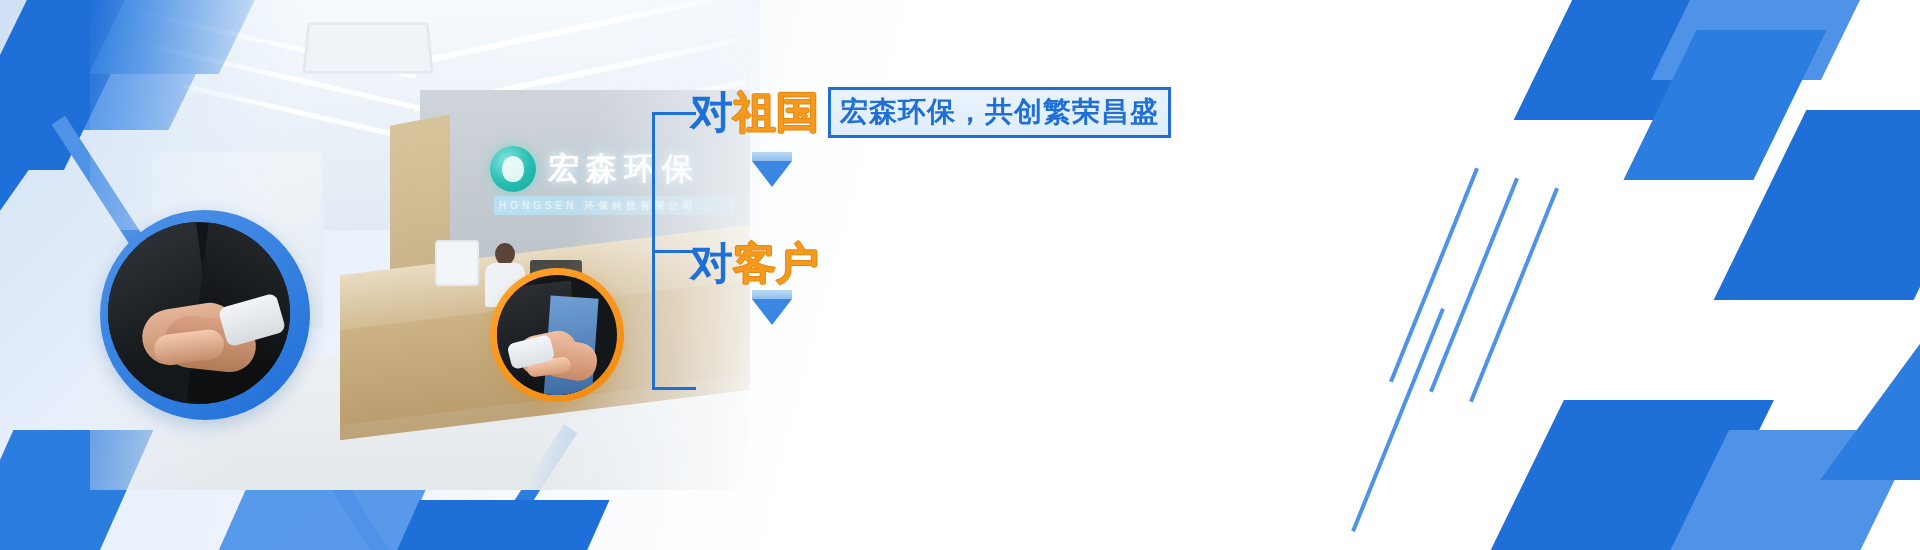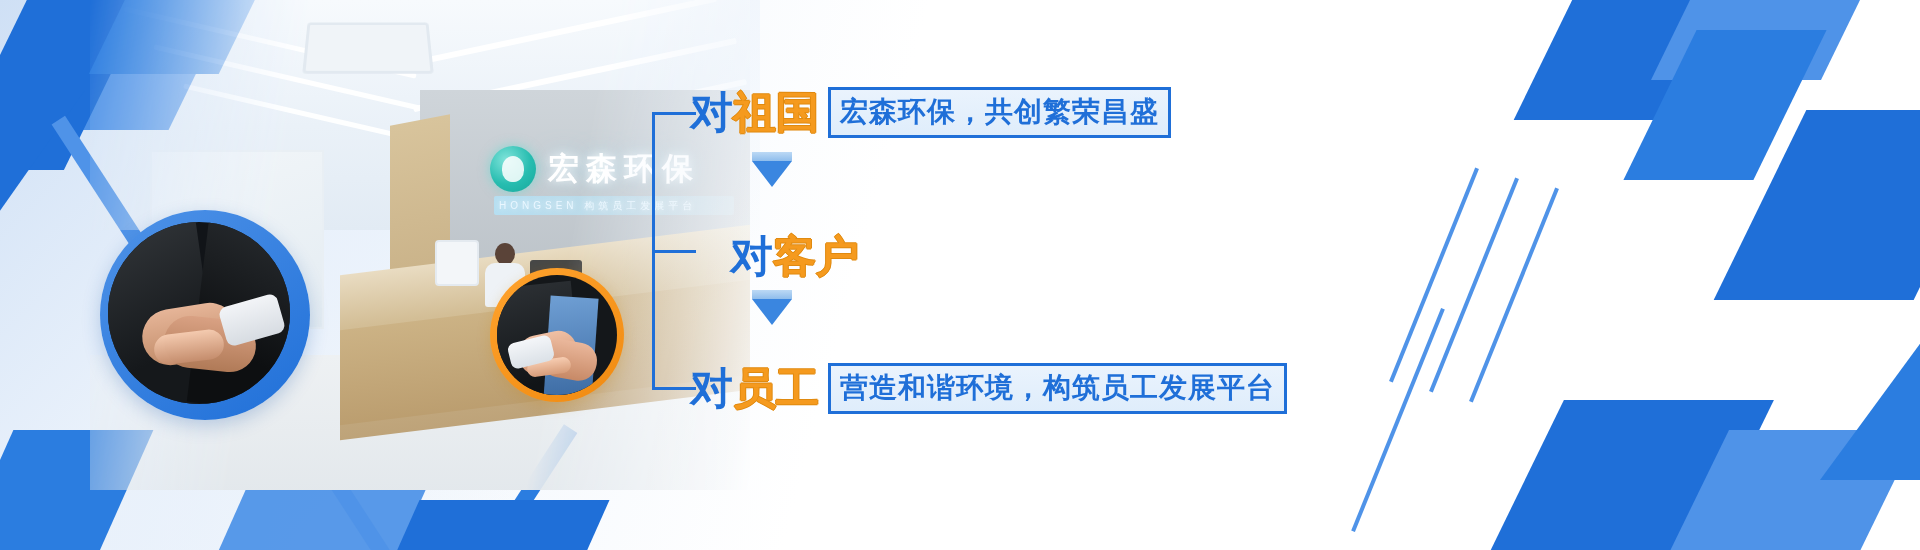--- a/index.html
+++ b/index.html
@@ -106,21 +106,21 @@
   .content{position:absolute;left:652px;top:86px;width:700px;height:330px;}
   .bracket{position:absolute;left:0;top:26px;width:44px;height:278px;}
   .bracket .vert{position:absolute;left:0;top:0;width:3px;height:278px;background:#1f6fd8;}
   .bracket .h{position:absolute;left:0;width:44px;height:3px;background:#1f6fd8;}
   .bracket .h1{top:0;}
   .bracket .h2{top:138px;}
   .bracket .h3{top:275px;}
 
   .row{position:absolute;left:38px;display:flex;align-items:center;height:52px;}
   .row1{top:0;justify-content:space-between;}
-  .row2{top:144px;margin-left:40px;}
+  .row2{top:151px;}
   .row3{top:276px;}
 
   .head{font-size:43px;font-weight:700;line-height:1;white-space:nowrap;letter-spacing:0;}
   .head .blue{color:#1f6fd8;}
   .head .orange{color:#f59a1e;
     text-shadow:1px 0 0 #e08a10,-1px 0 0 #e08a10,0 1px 0 #e08a10,0 -1px 0 #e08a10;}
 
   .slogan{margin-left:9px;border:3px solid #1f6fd8;
     background:linear-gradient(180deg,#eaf3fd 0%,#dfedfb 100%);
     color:#1f6fd8;font-size:28px;font-weight:700;line-height:1;
@@ -179,21 +179,21 @@
     <div class="ph-person">
       <div class="head"></div>
       <div class="body"></div>
     </div>
 
     <div class="logo-wrap">
       <div class="logo-mark"></div>
       <div class="logo-text">宏森环保</div>
     </div>
     <div class="logo-sub">
-      <span>HONGSEN 构筑员工发展平台</span>
+      <span>HONGSEN 环保科技有限公司</span>
     </div>
   </div>
 
   <div class="ring-blue"></div>
   <div class="pic-hands">
     <div class="suitL"></div>
     <div class="suitR"></div>
     <div class="handA"></div>
     <div class="handB"></div>
     <div class="knuck"></div>
@@ -235,26 +235,20 @@
       <div class="head">
         <span class="blue">对</span><span class="orange">客户</span>
       </div>
     </div>
 
     <div class="arrow arrow2">
       <div class="top"></div>
       <div class="tri"></div>
     </div>
 
-    <div class="row row3">
-      <div class="head">
-        <span class="blue">对</span><span class="orange">员工</span>
-      </div>
-      <div class="slogan">营造和谐环境，构筑员工发展平台</div>
-    </div>
   </div>
 
   <div class="ln" style="left:1432px;top:160px;width:4px;height:230px;background:#4f93e8;transform:rotate(22deg);"></div>
   <div class="ln" style="left:1472px;top:170px;width:4px;height:230px;background:#4f93e8;transform:rotate(22deg);"></div>
   <div class="ln" style="left:1512px;top:180px;width:4px;height:230px;background:#4f93e8;transform:rotate(22deg);"></div>
   <div class="ln" style="left:1396px;top:300px;width:4px;height:240px;background:#4f93e8;transform:rotate(22deg);"></div>
 
   <div class="shape" style="left:1560px;top:-70px;width:150px;height:190px;background:#1f6fd8;transform:skewX(-26deg);"></div>
   <div class="shape" style="left:1690px;top:-80px;width:170px;height:160px;background:#4f93e8;transform:skewX(-26deg);"></div>
   <div class="shape" style="left:1760px;top:110px;width:200px;height:190px;background:#1f6fd8;transform:skewX(-26deg);"></div>

